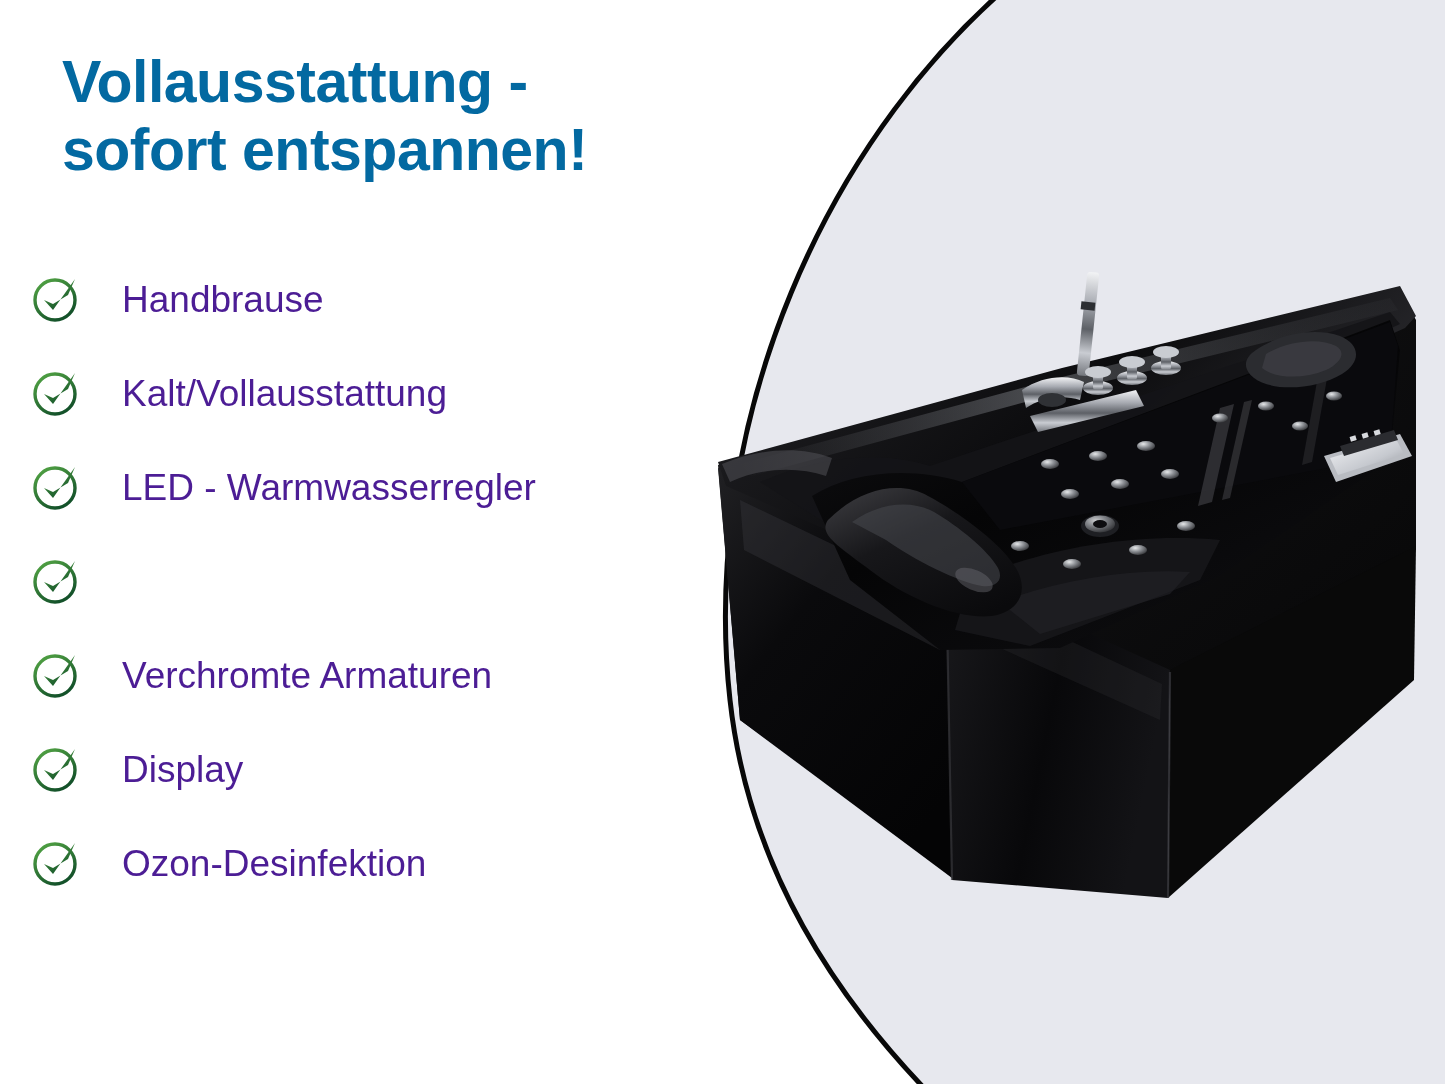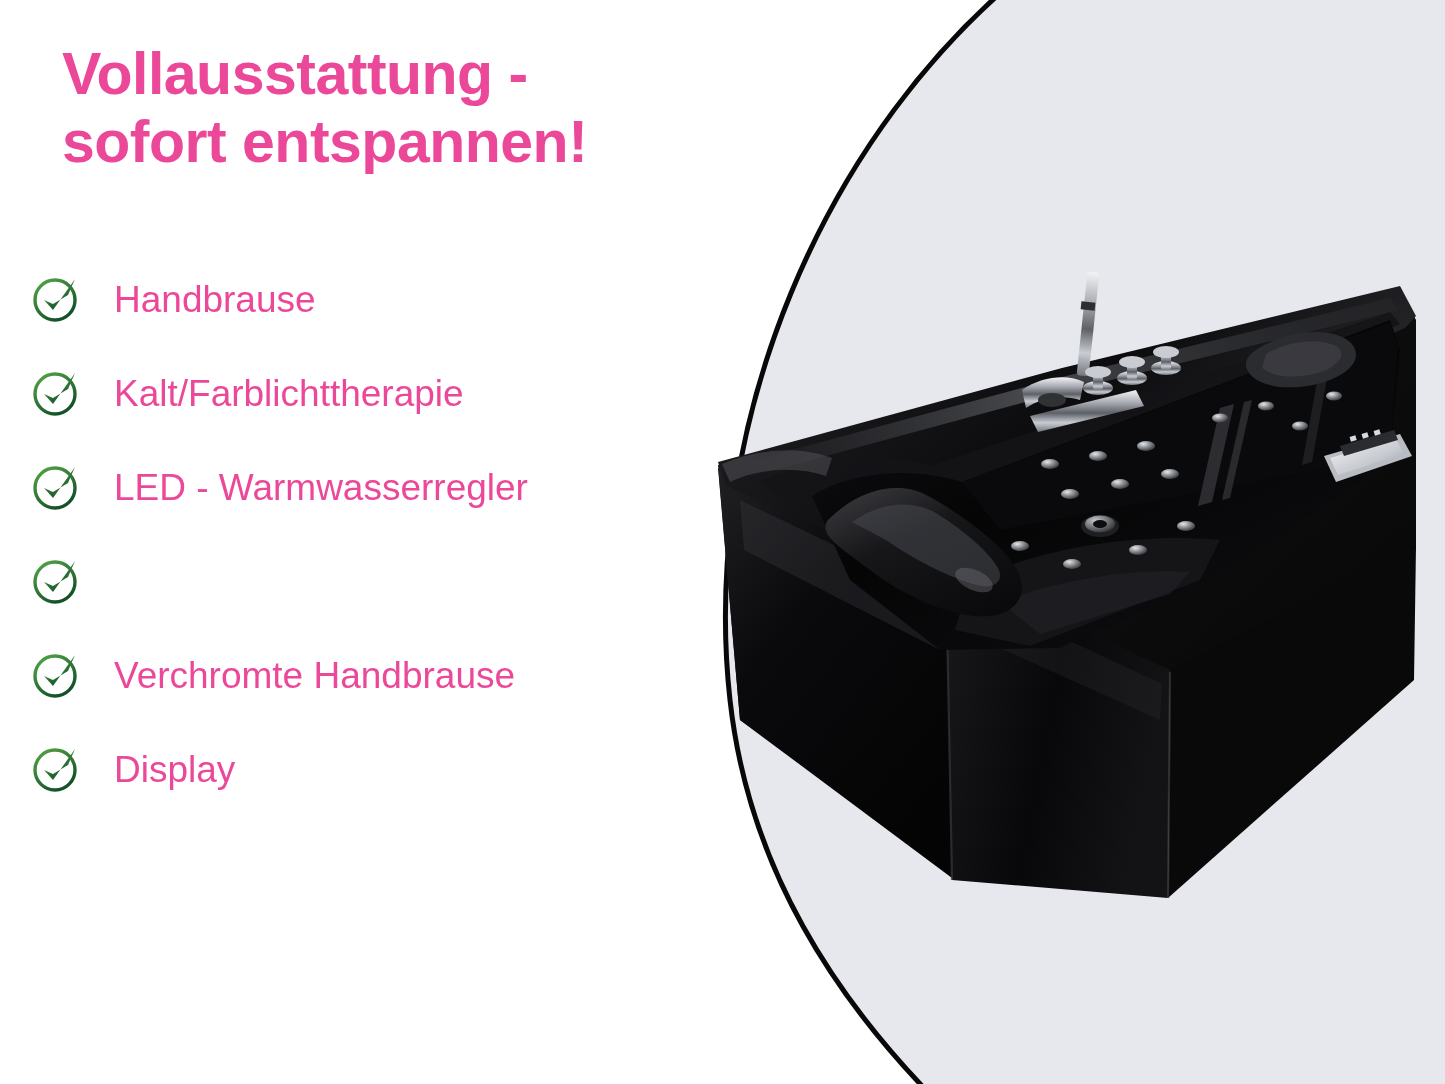--- a/index.html
+++ b/index.html
@@ -23,27 +23,27 @@
     position: absolute;
     left: 0; top: 0;
     width: 1445px; height: 1084px;
     pointer-events: none;
   }
 
   
   .headline {
     position: absolute;
     left: 62px;
-    top: 40px;
+    top: 48px;
     width: 720px;
     font-size: 59px;
     font-weight: bold;
     line-height: 1.16;
     letter-spacing: -0.5px;
-    color: #ec4899;
+    color: #0369a1;
     white-space: pre-line;
   }
 
   
   .feature-list {
     position: absolute;
     left: 30px;
     top: 252px;
     width: 660px;
   }
@@ -52,23 +52,23 @@
     align-items: center;
     height: 94px;
   }
   .check-icon {
     flex: 0 0 auto;
     width: 52px;
     height: 52px;
     display: block;
   }
   .feature-label {
-    margin-left: 32px;
+    margin-left: 40px;
     font-size: 37px;
-    color: #ec4899;
+    color: #4c1d95;
     line-height: 1;
     white-space: nowrap;
   }
 
   
   .product-photo {
     position: absolute;
     left: 700px;
     top: 250px;
     width: 745px;
@@ -331,21 +331,21 @@
         <path d="M 14 27 L 23 37 L 45 6 L 38 22 L 23 31 Z" fill="url(#ckA)"></path>
       </svg>
       <span class="feature-label">Handbrause</span>
     </div>
 
     <div class="feature-row">
       <svg class="check-icon" viewBox="0 0 52 52">
         <circle cx="25" cy="27" r="20" fill="none" stroke="url(#ckA)" stroke-width="3.4"></circle>
         <path d="M 14 27 L 23 37 L 45 6 L 38 22 L 23 31 Z" fill="url(#ckA)"></path>
       </svg>
-      <span class="feature-label">Kalt/Farblichttherapie</span>
+      <span class="feature-label">Kalt/Vollausstattung</span>
     </div>
 
     <div class="feature-row">
       <svg class="check-icon" viewBox="0 0 52 52">
         <circle cx="25" cy="27" r="20" fill="none" stroke="url(#ckA)" stroke-width="3.4"></circle>
         <path d="M 14 27 L 23 37 L 45 6 L 38 22 L 23 31 Z" fill="url(#ckA)"></path>
       </svg>
       <span class="feature-label">LED - Warmwasserregler</span>
     </div>
 
@@ -355,27 +355,34 @@
         <circle cx="25" cy="27" r="20" fill="none" stroke="url(#ckA)" stroke-width="3.4"></circle>
         <path d="M 14 27 L 23 37 L 45 6 L 38 22 L 23 31 Z" fill="url(#ckA)"></path>
       </svg>
     </div>
 
     <div class="feature-row">
       <svg class="check-icon" viewBox="0 0 52 52">
         <circle cx="25" cy="27" r="20" fill="none" stroke="url(#ckA)" stroke-width="3.4"></circle>
         <path d="M 14 27 L 23 37 L 45 6 L 38 22 L 23 31 Z" fill="url(#ckA)"></path>
       </svg>
-      <span class="feature-label">Verchromte Handbrause</span>
+      <span class="feature-label">Verchromte Armaturen</span>
     </div>
 
     <div class="feature-row">
       <svg class="check-icon" viewBox="0 0 52 52">
         <circle cx="25" cy="27" r="20" fill="none" stroke="url(#ckA)" stroke-width="3.4"></circle>
         <path d="M 14 27 L 23 37 L 45 6 L 38 22 L 23 31 Z" fill="url(#ckA)"></path>
       </svg>
       <span class="feature-label">Display</span>
     </div>
 
+    <div class="feature-row">
+      <svg class="check-icon" viewBox="0 0 52 52">
+        <circle cx="25" cy="27" r="20" fill="none" stroke="url(#ckA)" stroke-width="3.4"></circle>
+        <path d="M 14 27 L 23 37 L 45 6 L 38 22 L 23 31 Z" fill="url(#ckA)"></path>
+      </svg>
+      <span class="feature-label">Ozon-Desinfektion</span>
+    </div>
 
   </div>
 
 </div>
 
 </body></html>

